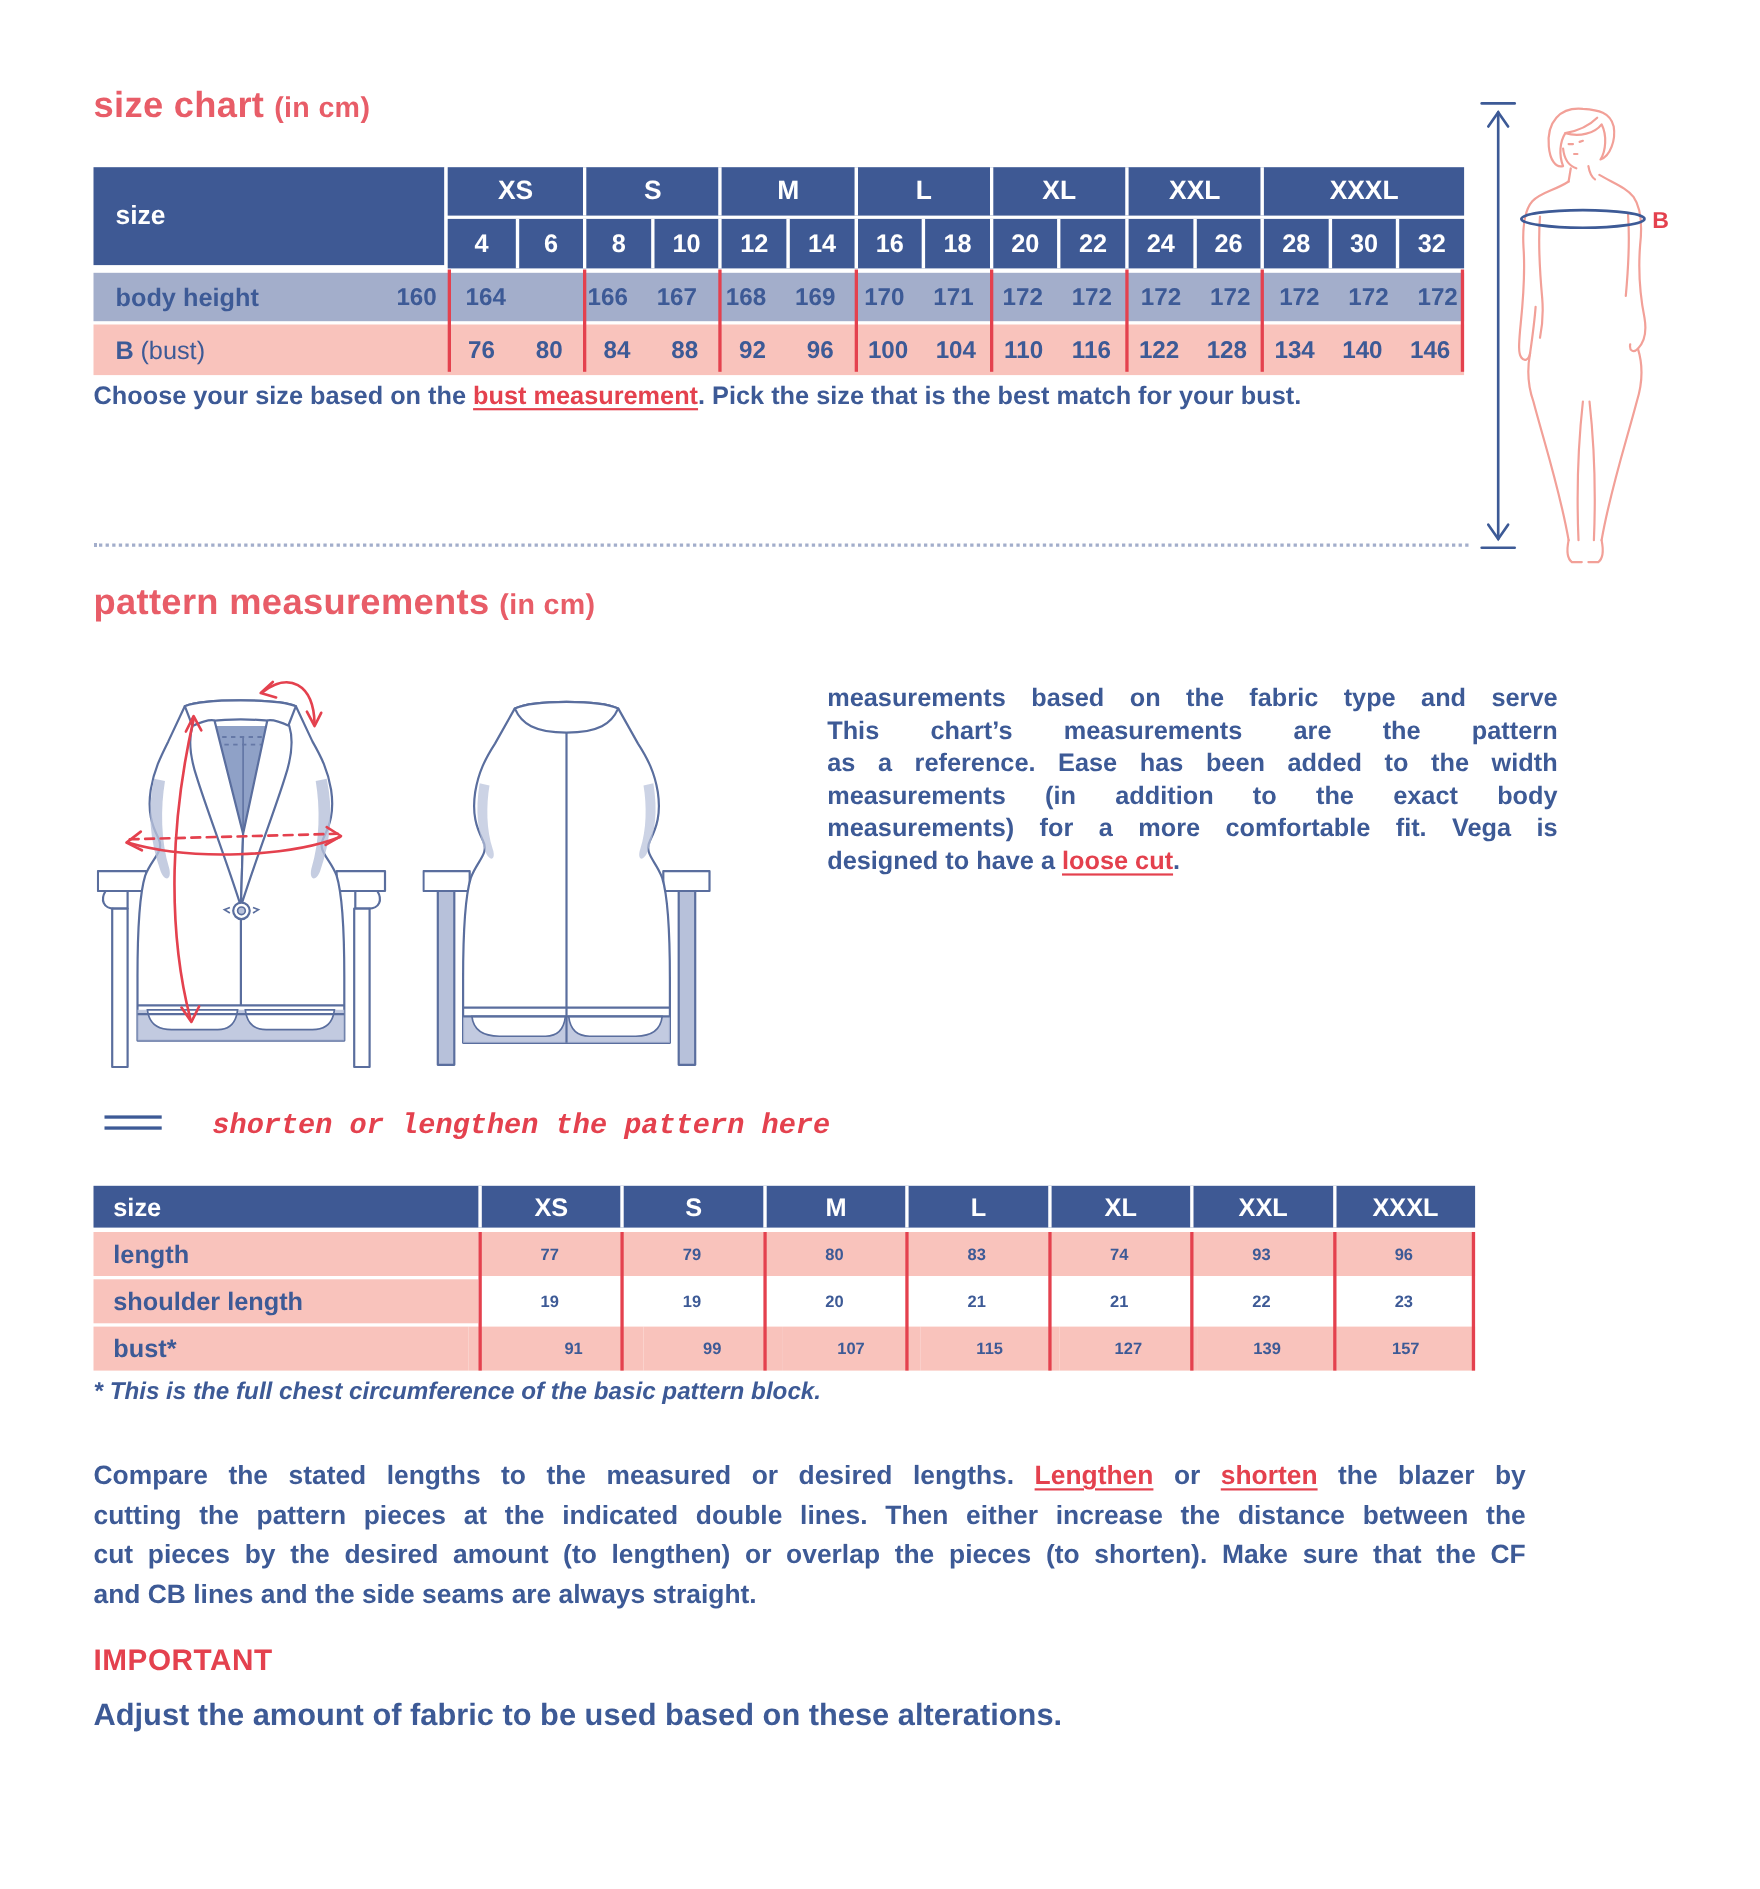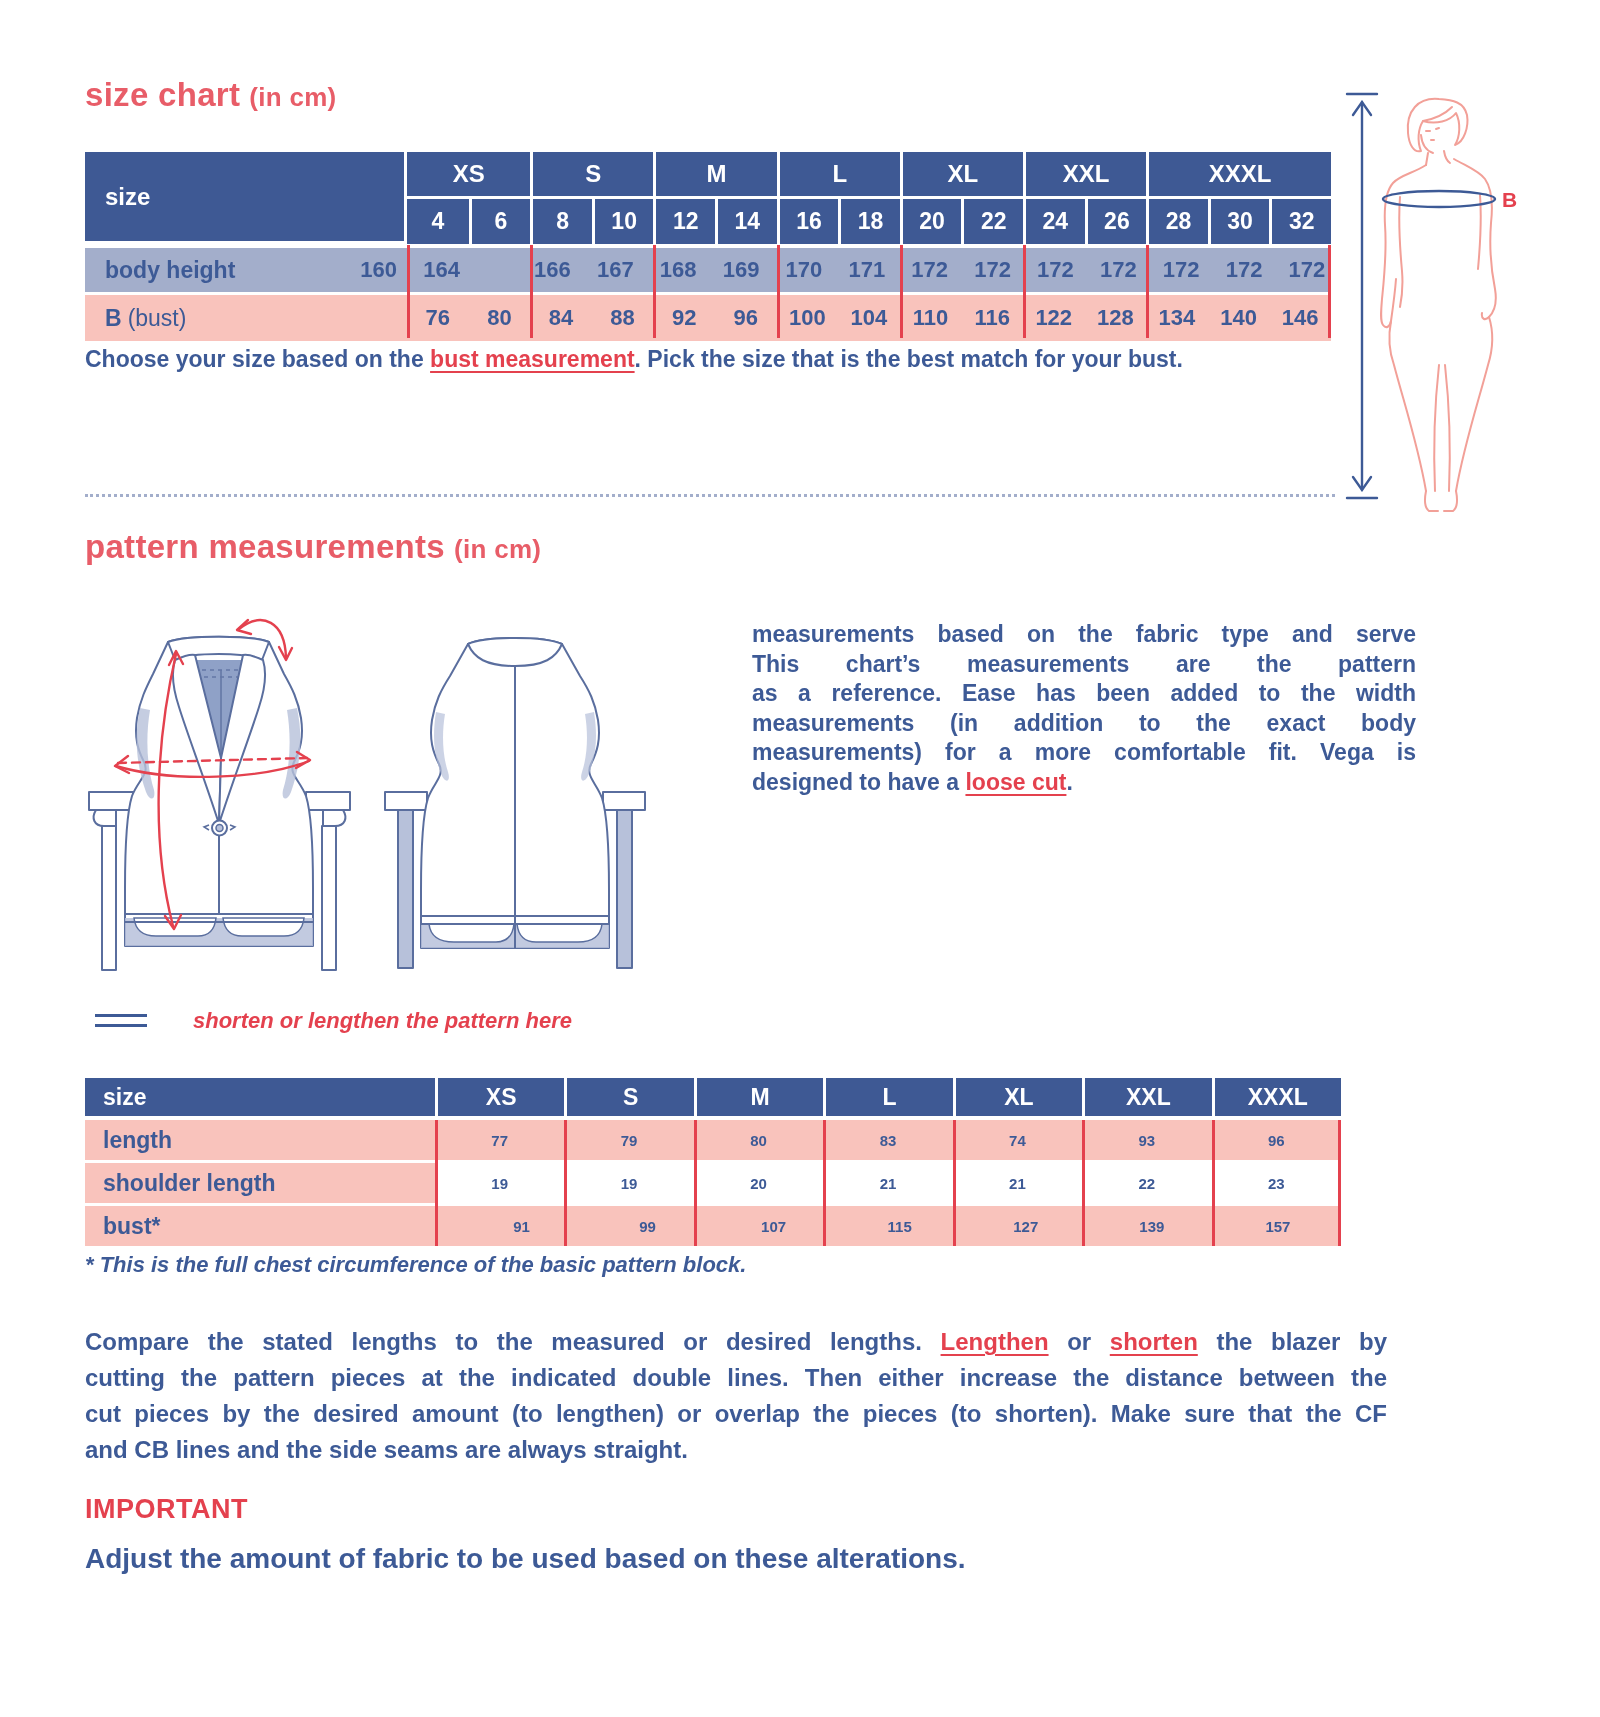--- a/index.html
+++ b/index.html
@@ -57,21 +57,21 @@
   .t2-vcell{display:flex;align-items:center;justify-content:center;color:var(--c-blue);
       font-size:15px;font-weight:bold;}
   .t2-row.shaded .t2-vcell{background:var(--c-pink);}
   .t2-row.plainrow .t2-vcell{background:#fff;}
 
   
   .dotted{border-top:3px dotted #A3AECB;}
 
   
   .legend-sym .bar{width:52px;height:3px;background:var(--c-blue);margin-bottom:7px;}
-  .legend-text{color:var(--c-red);font-size:22px;font-weight:bold;font-style:italic;white-space:nowrap;}
+  .legend-text{color:var(--c-red);font-size:26px;font-weight:bold;font-style:italic;white-space:nowrap;font-family:Liberation Mono, monospace;}
 
   .footnote{color:var(--c-blue);font-size:22px;font-weight:bold;font-style:italic;white-space:nowrap;}
   .imp{color:var(--c-red);font-size:27px;font-weight:bold;letter-spacing:.5px;}
 </style>
 </head>
 <body>
 
 <div id="page">
 
   <div class="abs h1" style="left:85px;top:76px;">

